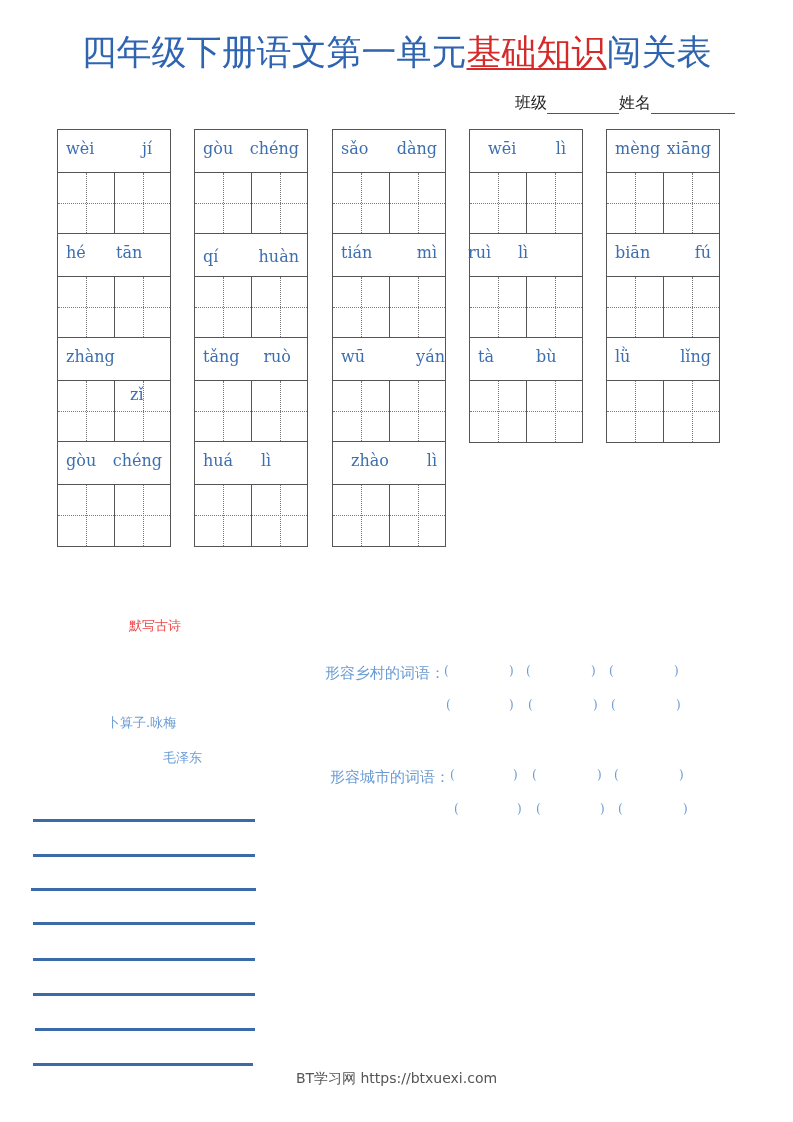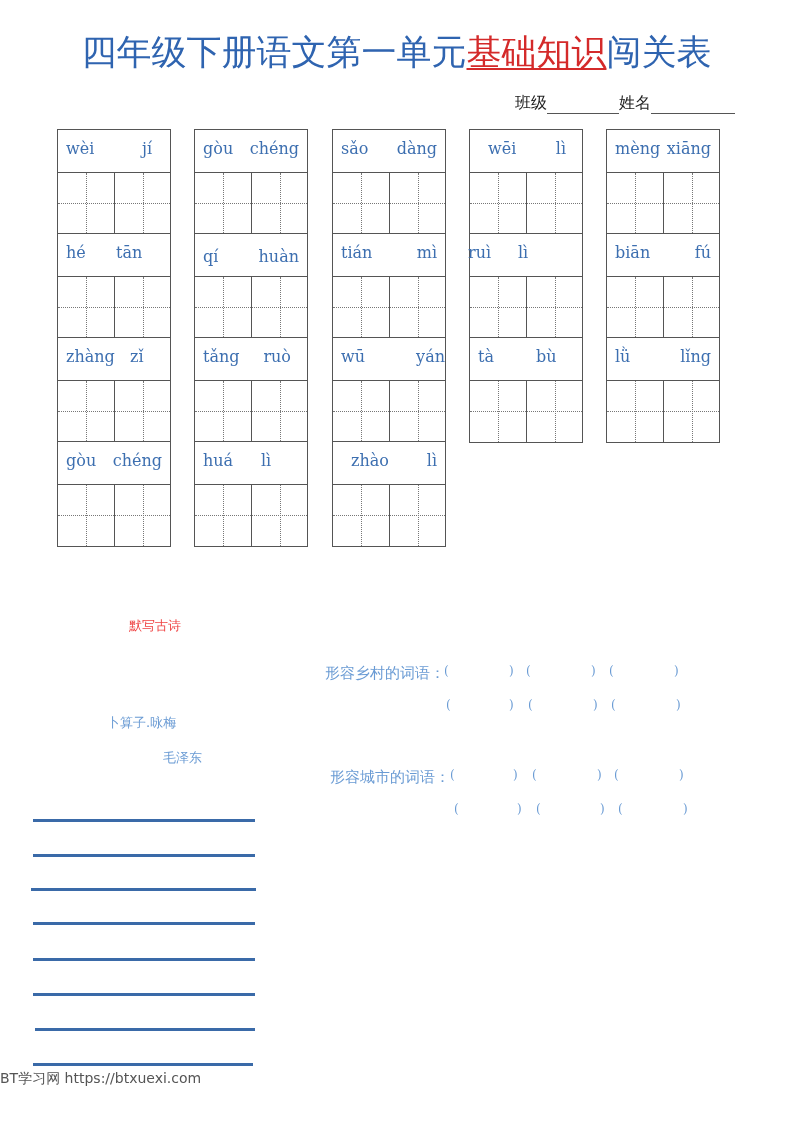--- a/index.html
+++ b/index.html
@@ -22,21 +22,21 @@
   .unit-g .vd1 { position: absolute; top: 0; bottom: 0; left: 28px; border-left: 1px dotted #777; }
   .unit-g .vd2 { position: absolute; top: 0; bottom: 0; left: 85px; border-left: 1px dotted #777; }
   .unit-g .hd { position: absolute; left: 0; right: 0; top: 30px; border-top: 1px dotted #777; }
   .poem-title { position: absolute; top: 617px; left: 129px; font-size: 13px; color: #ef4444;
                 font-family: "DejaVu Serif", serif; }
   .poem-name { position: absolute; top: 714px; left: 107px; font-size: 13px; color: #6a9bd4; font-family: "DejaVu Serif", serif; }
   .poem-author { position: absolute; top: 749px; left: 163px; font-size: 13px; color: #6a9bd4; font-family: "DejaVu Serif", serif; }
   .wline { position: absolute; left: 33px; width: 222px; height: 3px; background: #3a6aa8; }
   .words { position: absolute; font-size: 15px; color: #6a9bd4; font-family: "DejaVu Serif", serif; white-space: pre; }
   .paren { position: absolute; font-size: 12px; color: #6a9bd4; font-family: "DejaVu Serif", serif; }
-  .footer { position: absolute; top: 1070px; left: 0; width: 793px; font-size: 14px;
+  .footer { position: absolute; top: 1070px; left: 0; width: 793px; text-align: center; font-size: 14px;
             color: #555; font-family: "DejaVu Sans", sans-serif; }
 </style>
 </head>
 <body>
 
 <div class="title">
   <span>四年级下册语文第一单元</span><span class="hl">基础知识</span><span>闯关表</span>
 </div>
 
 <div class="classname">
@@ -60,21 +60,21 @@
         <span class="py" style="right: auto; left: 58px;">tān</span>
       </div>
       <div class="unit-g notlast">
         <div class="vd1"></div>
         <div class="vmid"></div>
         <div class="vd2"></div>
         <div class="hd"></div>
       </div>
       <div class="unit-h">
         <span class="py" style="left: 8px;">zhàng</span>
-        <span class="py" style="right: auto; left: 72px;">zǐ</span>
+        <span class="py" style="right: auto; left: 72px; margin-top: 38px;">zǐ</span>
       </div>
       <div class="unit-g notlast">
         <div class="vd1"></div>
         <div class="vmid"></div>
         <div class="vd2"></div>
         <div class="hd"></div>
       </div>
       <div class="unit-h">
         <span class="py" style="left: 8px;">gòu</span>
         <span class="py" style="right: 8px;">chéng</span>

